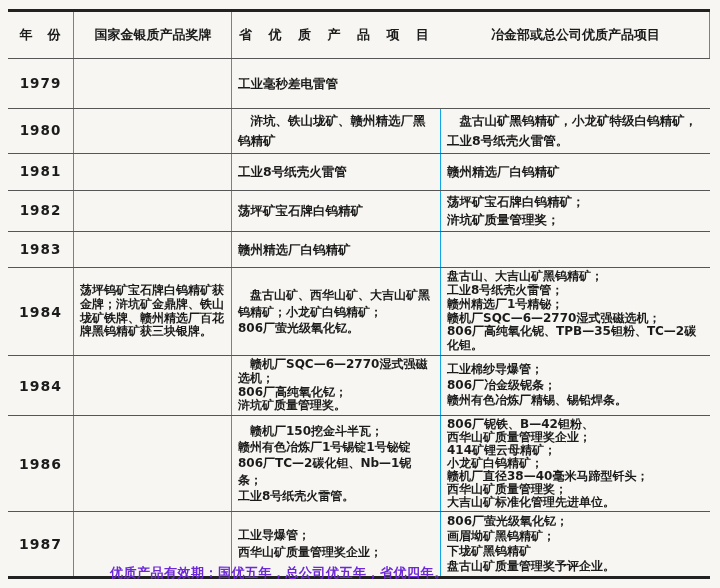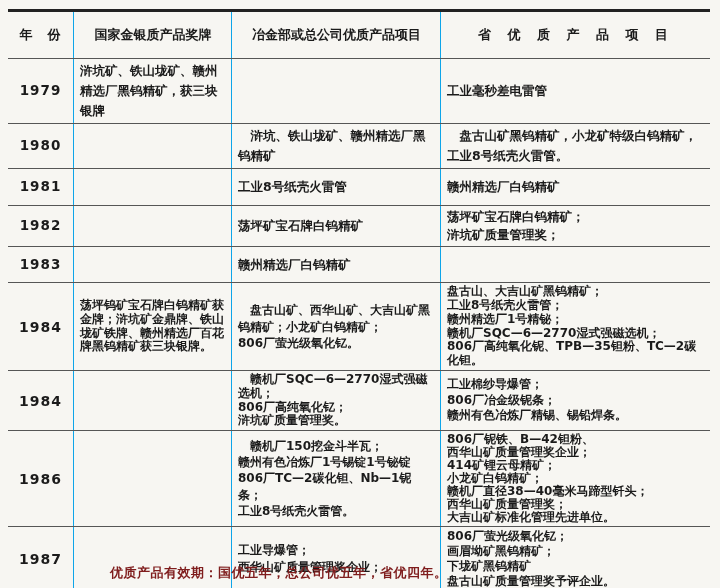--- a/index.html
+++ b/index.html
@@ -42,39 +42,38 @@
     font-size:13px;justify-content:center;
     white-space:normal;
   }
   .head .cell.c2,.head .cell.c3,.head .cell.c4{align-items:center;text-align:center;}
   .head .cell.c4{letter-spacing:6px;}
   .compact .cell{font-size:12px;line-height:1.15;}
   .compact .cell.year{font-size:14px;}
   .xtight{line-height:1.08 !important;}
   #footer-note{
     position:absolute;left:110px;top:564px;
-    font-size:13px;font-weight:bold;color:#7f1d1d;
+    font-size:13px;font-weight:bold;color:#6d28d9;
     letter-spacing:0.5px;
   }
 </style>
 </head>
 <body>
 
 <div id="doc-table">
 
   <div class="row head" style="min-height:47px;">
     <div class="cell c1 year">年　份</div>
     <div class="cell c2">国家金银质产品奖牌</div>
+    <div class="cell c4">省 优 质 产 品 项 目</div>
     <div class="cell c3">冶金部或总公司优质产品项目</div>
-    <div class="cell c4">省 优 质 产 品 项 目</div>
   </div>
 
   <div class="row" style="min-height:50px;">
     <div class="cell c1 year">1979</div>
-    <div class="cell c2">浒坑矿、铁山垅矿、赣州精选厂黑钨精矿，获三块银牌</div>
     <div class="cell c3"></div>
     <div class="cell c4">工业毫秒差电雷管</div>
   </div>
 
   <div class="row" style="min-height:44px;">
     <div class="cell c1 year">1980</div>
     <div class="cell c2"></div>
     <div class="cell c3">　浒坑、铁山垅矿、赣州精选厂黑钨精矿</div>
     <div class="cell c4">　盘古山矿黑钨精矿，小龙矿特级白钨精矿，工业8号纸壳火雷管。</div>
   </div>

